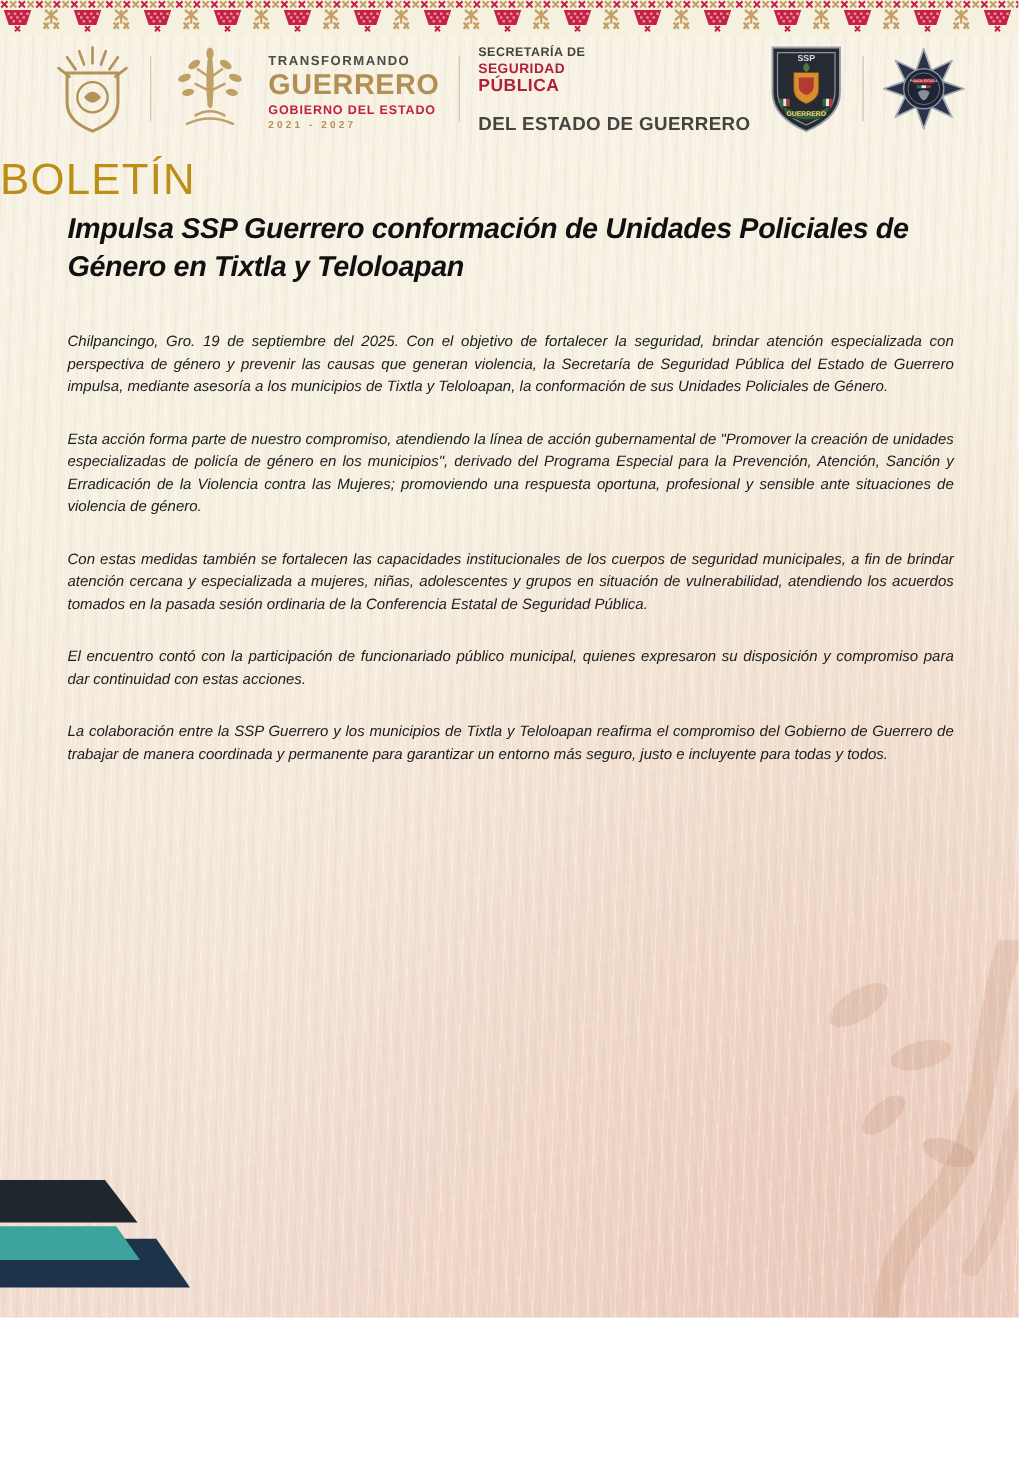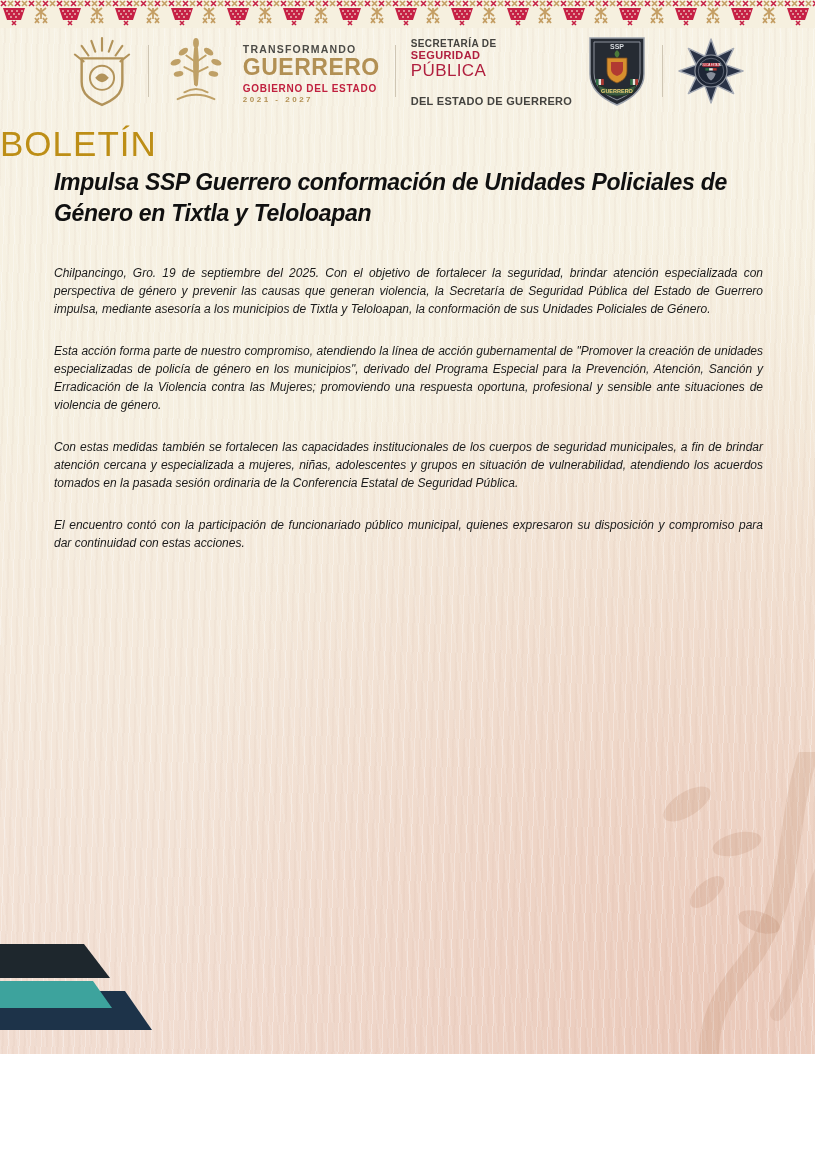--- a/index.html
+++ b/index.html
@@ -30,22 +30,22 @@
   }
   .vdiv { width:1px; height:52px; background:#cfc6b4; }
   .gob-text { line-height:1.1; padding-top:6px; }
   .gob-line1 { font-size:10.5px; font-weight:bold; letter-spacing:1.2px; color:#4c4b47; }
   .gob-line2 { font-size:23px; font-weight:bold; letter-spacing:0.5px; color:#b29054; }
   .gob-line3 { font-size:10px; font-weight:bold; letter-spacing:0.7px; color:#c0203f; margin-top:2px; }
   .gob-line4 { font-size:8px; font-weight:bold; letter-spacing:2.5px; color:#b29054; margin-top:2px; }
   .sec-text { line-height:1.05; padding-top:4px; }
   .sec-line1 { font-size:10px; font-weight:bold; letter-spacing:0.4px; color:#44433f; }
   .sec-line2 { font-size:11px; font-weight:bold; letter-spacing:0.4px; color:#b01f3e; margin-top:1px; }
-  .sec-line3 { font-size:17px; font-weight:normal; letter-spacing:0.4px; color:#b01f3e; }
-  .sec-line4 { font-size:11px; font-weight:bold; letter-spacing:0.3px; color:#44433f; margin-top:16px; }
+  .sec-line3 { font-size:14px; font-weight:bold; letter-spacing:0.4px; color:#b01f3e; }
+  .sec-line4 { font-size:15px; font-weight:bold; letter-spacing:0.3px; color:#44433f; margin-top:16px; }
 
   .bulletin-label {
     position:absolute; top:124px; left:0; width:100%; text-align:left;
     font-size:35px; font-weight:normal; letter-spacing:1px; color:#bd8e16;
   }
   .headline {
     position:absolute; top:167px; left:54px; right:52px;
     font-size:23px; font-weight:bold; font-style:italic; letter-spacing:-0.3px;
     line-height:1.36; color:#101010;
   }
@@ -200,20 +200,21 @@
   </div>
 
   <div class="bulletin-label">BOLETÍN</div>
   <h1 class="headline">Impulsa SSP Guerrero conformación de Unidades Policiales de Género en Tixtla y Teloloapan</h1>
 
   <div class="body-text">
     <p>Chilpancingo, Gro. 19 de septiembre del 2025. Con el objetivo de fortalecer la seguridad, brindar atención especializada con perspectiva de género y prevenir las causas que generan violencia, la Secretaría de Seguridad Pública del Estado de Guerrero impulsa, mediante asesoría a los municipios de Tixtla y Teloloapan, la conformación de sus Unidades Policiales de Género.</p>
     <p>Esta acción forma parte de nuestro compromiso, atendiendo la línea de acción gubernamental de "Promover la creación de unidades especializadas de policía de género en los municipios", derivado del Programa Especial para la Prevención, Atención, Sanción y Erradicación de la Violencia contra las Mujeres; promoviendo una respuesta oportuna, profesional y sensible ante situaciones de violencia de género.</p>
     <p>Con estas medidas también se fortalecen las capacidades institucionales de los cuerpos de seguridad municipales, a fin de brindar atención cercana y especializada a mujeres, niñas, adolescentes y grupos en situación de vulnerabilidad, atendiendo los acuerdos tomados en la pasada sesión ordinaria de la Conferencia Estatal de Seguridad Pública.</p>
     <p>El encuentro contó con la participación de funcionariado público municipal, quienes expresaron su disposición y compromiso para dar continuidad con estas acciones.</p>
+    <p>La colaboración entre la SSP Guerrero y los municipios de Tixtla y Teloloapan reafirma el compromiso del Gobierno de Guerrero de trabajar de manera coordinada y permanente para garantizar un entorno más seguro, justo e incluyente para todas y todos.</p>
   </div>
 
   <svg class="watermark" width="260" height="310" viewBox="0 0 260 310">
     <g fill="#a86a46" opacity="0.15">
       <ellipse cx="118" cy="52" rx="27" ry="12" transform="rotate(-32 118 52)"></ellipse>
       <ellipse cx="168" cy="92" rx="25" ry="11" transform="rotate(-14 168 92)"></ellipse>
       <ellipse cx="138" cy="140" rx="21" ry="10" transform="rotate(-42 138 140)"></ellipse>
       <ellipse cx="190" cy="170" rx="22" ry="10" transform="rotate(18 190 170)"></ellipse>
     </g>
     <path d="M238 6 C 214 80 228 150 176 214 C 150 246 138 274 140 310" fill="none" stroke="#a86a46" stroke-width="20" opacity="0.15" stroke-linecap="round"></path>

